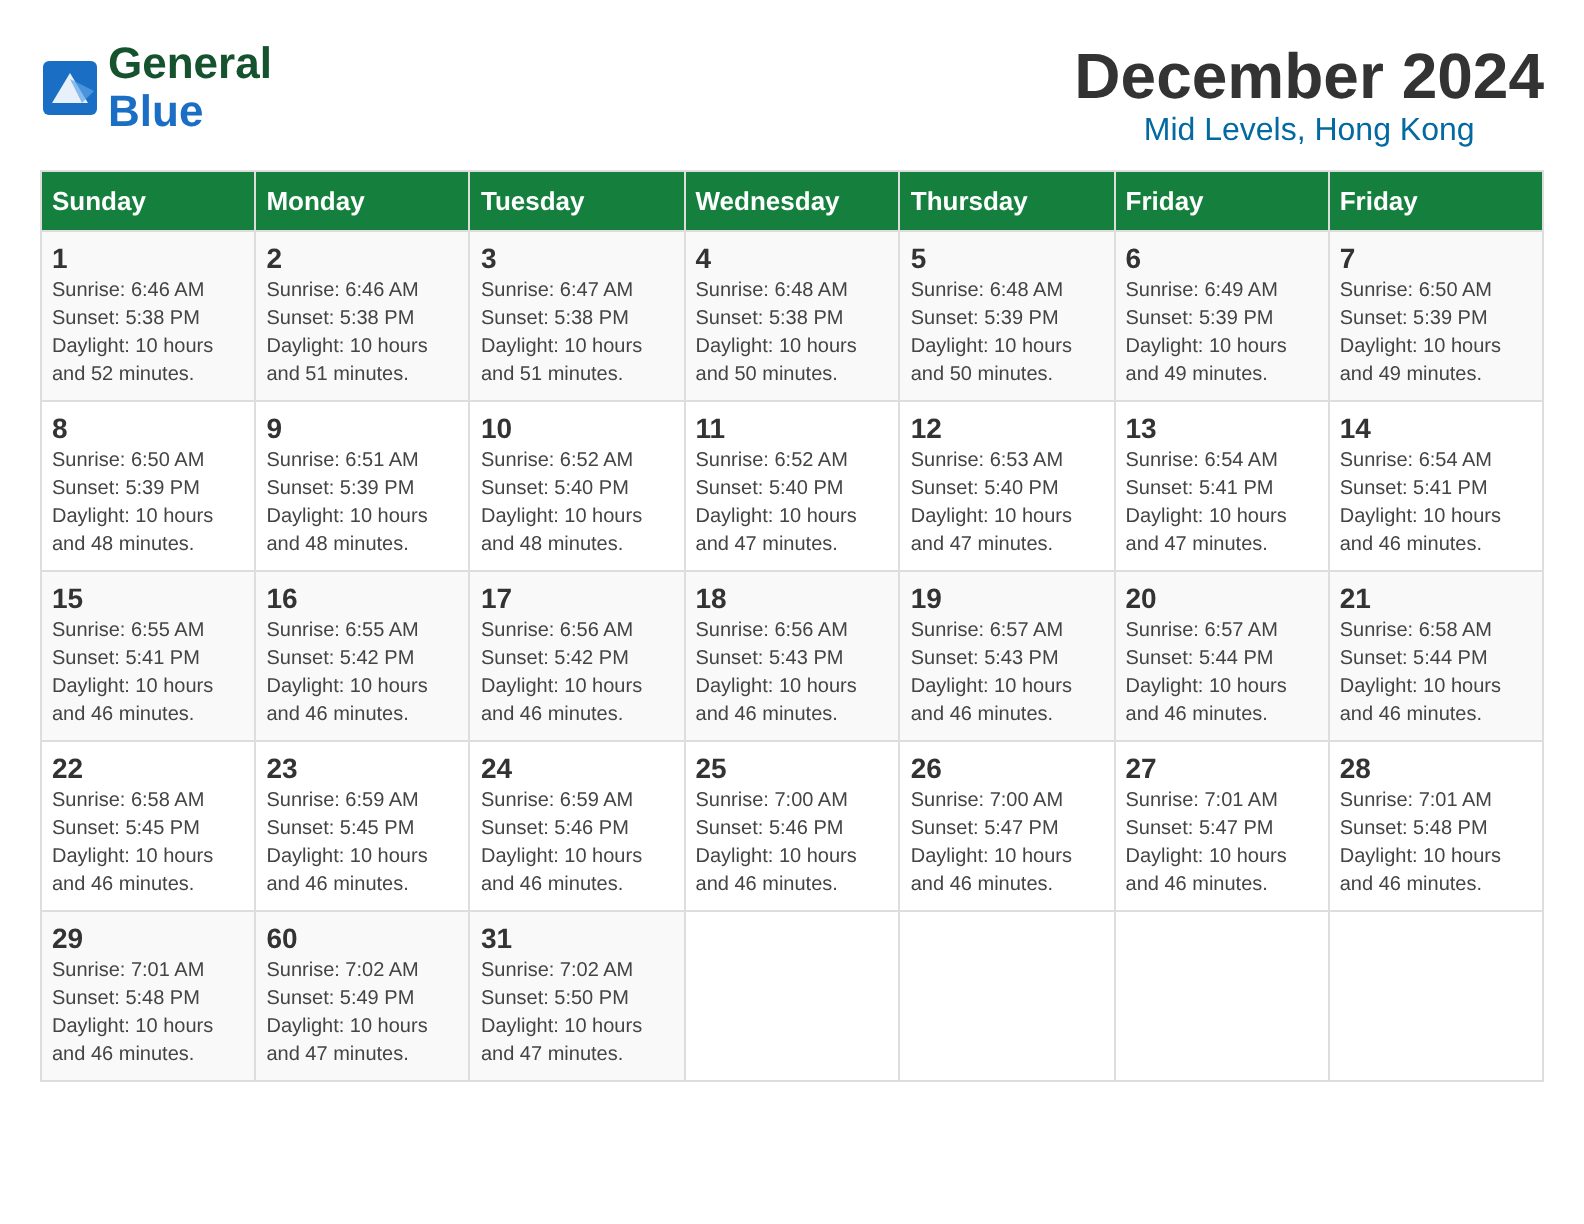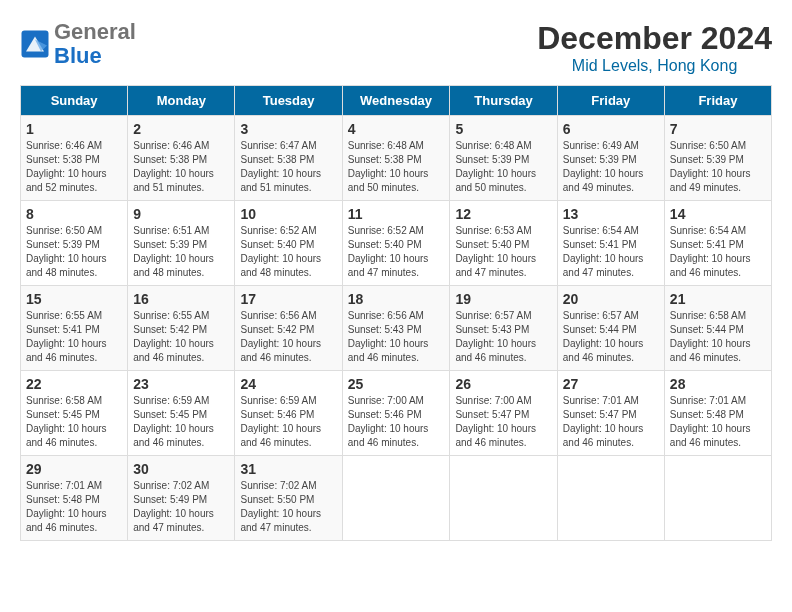--- a/index.html
+++ b/index.html
@@ -45,24 +45,24 @@
     .subtitle {
       font-size: 16px;
       color: #0369a1;
     }
     .calendar {
       width: 100%;
       border-collapse: collapse;
       font-size: 11px;
     }
     .calendar thead tr th {
-      background-color: #0369a1;
+      background-color: #15803d;
       color: #fff;
       padding: 7px 5px;
-      text-align: center;
+      text-align: left;
       font-size: 13px;
       font-weight: bold;
       border: 1px solid #ddd;
     }
     .calendar tbody tr td {
       vertical-align: top;
       padding: 5px;
       border: 1px solid #ddd;
       width: 108px;
       min-height: 80px;
@@ -91,21 +91,21 @@
 
 <div>
   <div class="header-section">
     <div class="logo">
       <svg class="logo-icon" viewBox="0 0 40 40">
         <rect x="2" y="2" width="36" height="36" rx="4" fill="#1a6fc4"></rect>
         <polygon points="8,30 20,10 32,30" fill="white" opacity="0.9"></polygon>
         <polygon points="20,14 28,30 36,22" fill="#5ba4e8" opacity="0.7"></polygon>
       </svg>
       <div class="logo-text">
-        <span style="color:#737373;margin-top:43px;">General</span><br><span>Blue</span>
+        <span style="color:#14532d;margin-top:43px;">General</span><br><span>Blue</span>
       </div>
     </div>
     <div class="title-section">
       <div class="main-title">December 2024</div>
       <div class="subtitle">Mid Levels, Hong Kong</div>
     </div>
   </div>
 
   <table class="calendar">
     <thead>
@@ -297,21 +297,21 @@
           </td>
         </tr>
         <tr>
           <td>
             <div class="day-number">29</div>
             <div class="day-info" style="white-space: pre-line;">Sunrise: 7:01 AM
 Sunset: 5:48 PM
 Daylight: 10 hours and 46 minutes.</div>
           </td>
           <td>
-            <div class="day-number">30</div>
+            <div class="day-number">60</div>
             <div class="day-info" style="white-space: pre-line;">Sunrise: 7:02 AM
 Sunset: 5:49 PM
 Daylight: 10 hours and 47 minutes.</div>
           </td>
           <td>
             <div class="day-number">31</div>
             <div class="day-info" style="white-space: pre-line;">Sunrise: 7:02 AM
 Sunset: 5:50 PM
 Daylight: 10 hours and 47 minutes.</div>
           </td>

